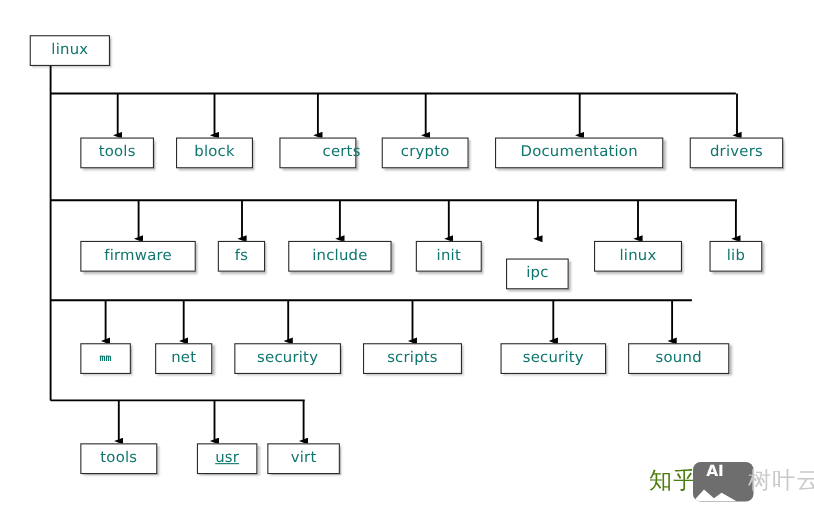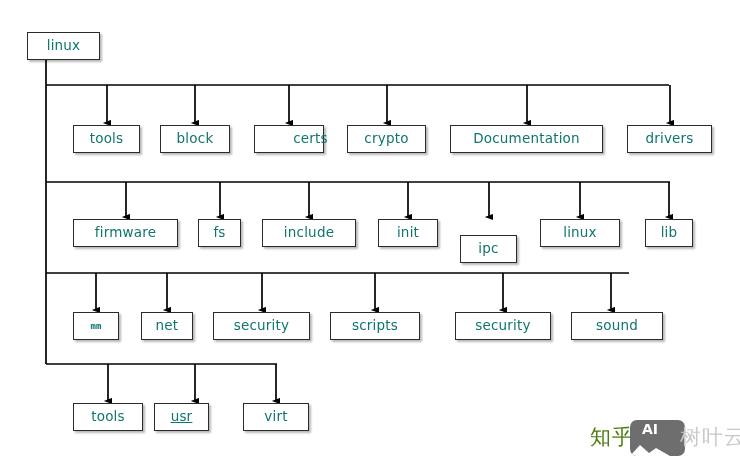--- a/index.html
+++ b/index.html
@@ -215,21 +215,21 @@
       </div>
       <div class="node" style="left: 455px; top: 312px; width: 96px; height: 28px;">
         <span class="node-label">security</span>
       </div>
       <div class="node" style="left: 571px; top: 312px; width: 92px; height: 28px;">
         <span class="node-label">sound</span>
       </div>
       <div class="node" style="left: 73px; top: 403px; width: 70px; height: 28px;">
         <span class="node-label">tools</span>
       </div>
-      <div class="node" style="left: 154px; top: 403px; width: 55px; height: 28px; text-decoration: underline;">
+      <div class="node" style="left: 179px; top: 403px; width: 55px; height: 28px; text-decoration: underline;">
         <span class="node-label">usr</span>
       </div>
       <div class="node" style="left: 243px; top: 403px; width: 66px; height: 28px;">
         <span class="node-label">virt</span>
       </div>
     </div>
 
   <div id="watermark">
     <span class="wm-text back">知乎</span>
     <span id="wm-badge">

